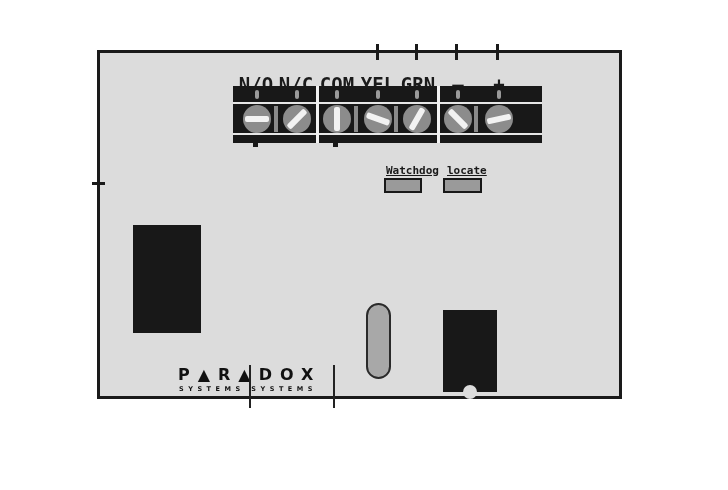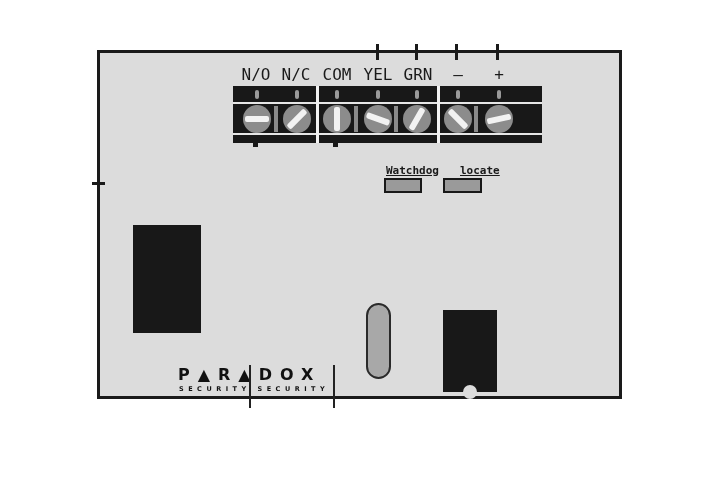--- a/index.html
+++ b/index.html
@@ -26,25 +26,25 @@
     background: #1a1a1a;
   }
   .tick-left {
     position: absolute;
     width: 13px; height: 3px;
     left: 92px; top: 182px;
     background: #1a1a1a;
   }
   .terminal-label {
     position: absolute;
-    top: 65px;
+    top: 73px;
     transform: translateX(-50%);
     font-family: "DejaVu Sans Mono", monospace;
-    font-size: 16px;
-    font-weight: normal;
+    font-size: 19px;
+    font-weight: bold;
     color: #1a1a1a;
     white-space: nowrap;
   }
   .terminal-block {
     position: absolute;
     left: 233px; top: 86px;
     width: 309px; height: 57px;
     background: #181818;
   }
   .wire-slot {
@@ -221,29 +221,29 @@
       </div>
     <div class="screw" style="left:252px">
         <div class="screw-slot" style="transform: rotate(-12deg);"></div>
       </div>
   </div>
 
   <div class="block-pin" style="left:253px"></div>
   <div class="block-pin" style="left:333px"></div>
 
   <span class="indicator-label" style="left:386px">Watchdog</span>
-  <span class="indicator-label" style="left:460px">locate</span>
+  <span class="indicator-label" style="left:447px">locate</span>
   <div class="led" style="left:384px;width:38px"></div>
   <div class="led" style="left:443px;width:39px"></div>
 
   <div class="component-left"></div>
   <div class="capacitor"></div>
   <div class="component-right">
     <div class="notch"></div>
   </div>
 
   <div class="logo-main">P▲R▲DOX</div>
-  <div class="logo-sub">SECURITY SECURITY</div>
+  <div class="logo-sub">SYSTEMS SYSTEMS</div>
 
   <div class="callout-line" style="left:249px"></div>
   <div class="callout-line" style="left:333px"></div>
 
 </div>
 
 </body></html>

